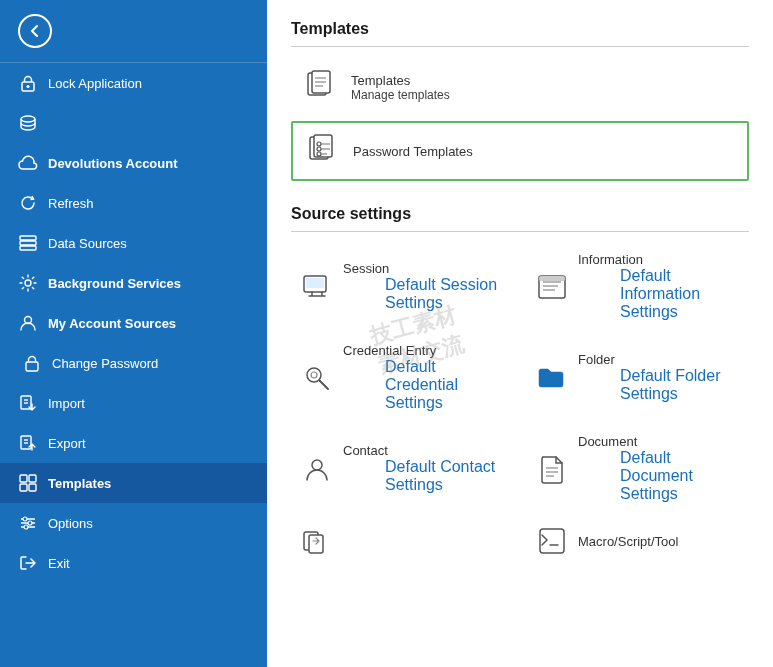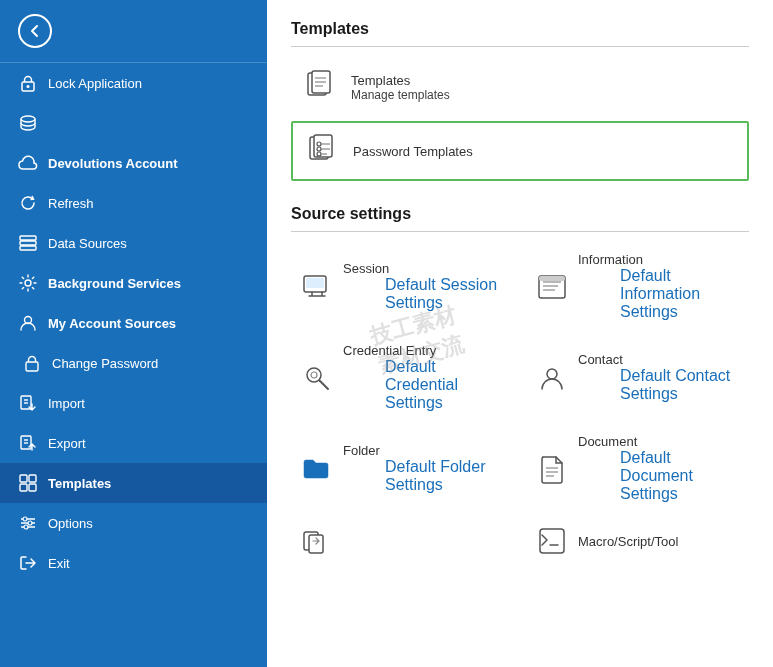--- a/index.html
+++ b/index.html
@@ -420,40 +420,40 @@
             </svg>
           </div>
           <div class="d-text">
             <div class="d-title">Credential Entry</div>
             <div class="d-subtitle">Default Credential Settings</div>
           </div>
         </div>
 
         <div class="default-item">
           <div class="d-icon">
+            <svg width="30" height="26" viewBox="0 0 30 26" fill="none">
+              <path d="M2 6a2 2 0 012-2h7l3 3h10a2 2 0 012 2v11a2 2 0 01-2 2H4a2 2 0 01-2-2V6z" fill="#1a6fba" stroke="#1a6fba" stroke-width="0.5"></path>
+            </svg>
+          </div>
+          <div class="d-text">
+            <div class="d-title">Folder</div>
+            <div class="d-subtitle">Default Folder Settings</div>
+          </div>
+        </div>
+
+        <div class="default-item">
+          <div class="d-icon">
             <svg width="26" height="26" viewBox="0 0 26 26" fill="none">
               <circle cx="13" cy="9" r="5" stroke="#555" stroke-width="1.5"></circle>
               <path d="M3 24c0-5.52 4.48-10 10-10s10 4.48 10 10" stroke="#555" stroke-width="1.5" stroke-linecap="round"></path>
             </svg>
           </div>
           <div class="d-text">
             <div class="d-title">Contact</div>
             <div class="d-subtitle">Default Contact Settings</div>
-          </div>
-        </div>
-
-        <div class="default-item">
-          <div class="d-icon">
-            <svg width="30" height="26" viewBox="0 0 30 26" fill="none">
-              <path d="M2 6a2 2 0 012-2h7l3 3h10a2 2 0 012 2v11a2 2 0 01-2 2H4a2 2 0 01-2-2V6z" fill="#1a6fba" stroke="#1a6fba" stroke-width="0.5"></path>
-            </svg>
-          </div>
-          <div class="d-text">
-            <div class="d-title">Folder</div>
-            <div class="d-subtitle">Default Folder Settings</div>
           </div>
         </div>
 
         <div class="default-item">
           <div class="d-icon">
             <svg width="24" height="28" viewBox="0 0 24 28" fill="none">
               <path d="M2 2h14l6 6v18a2 2 0 01-2 2H4a2 2 0 01-2-2V4a2 2 0 012-2z" fill="none" stroke="#555" stroke-width="1.5"></path>
               <path d="M16 2v6h6" stroke="#555" stroke-width="1.5" stroke-linecap="round"></path>
               <line x1="6" y1="13" x2="18" y2="13" stroke="#888" stroke-width="1.2"></line>
               <line x1="6" y1="17" x2="18" y2="17" stroke="#888" stroke-width="1.2"></line>

